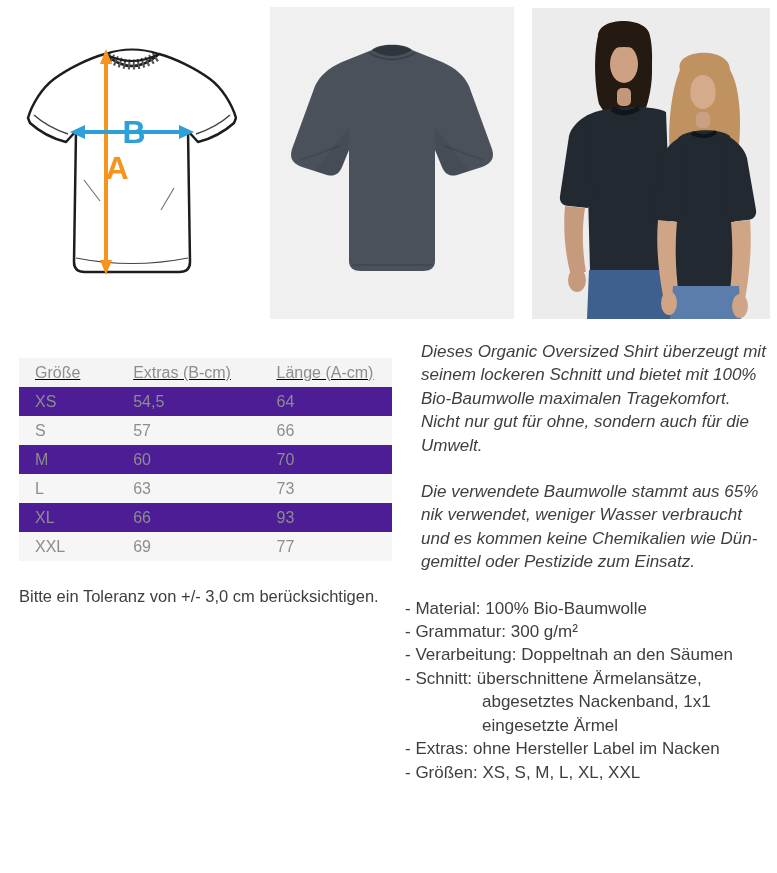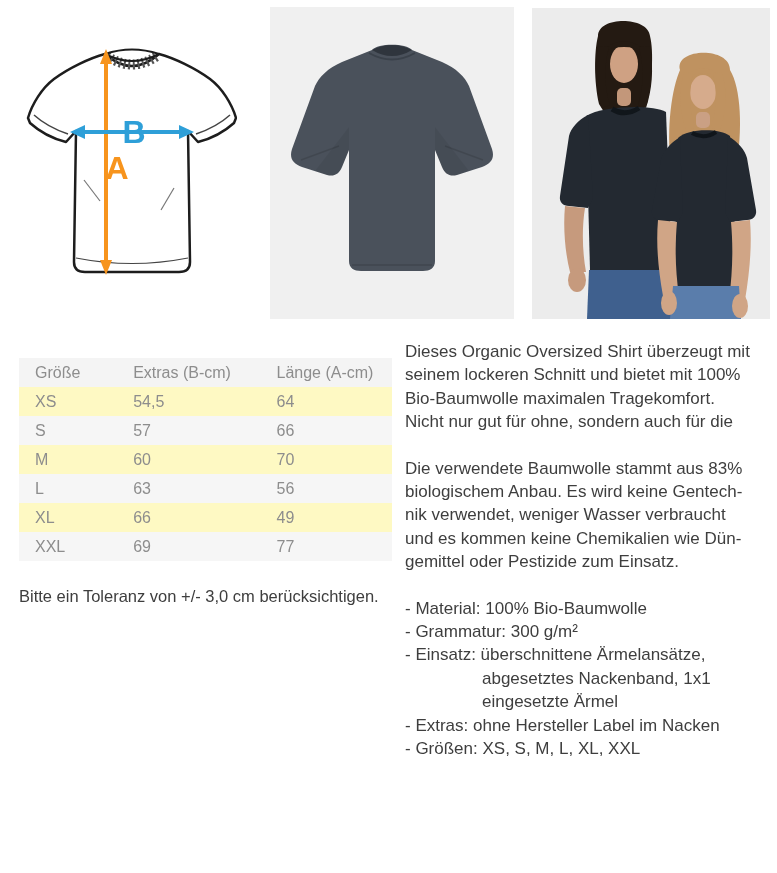--- a/index.html
+++ b/index.html
@@ -7,33 +7,33 @@
         font-family:"Liberation Sans",sans-serif;}
   .abs{position:absolute;}
 
   
   .media svg{display:block;}
 
   
   .size-table{position:absolute;left:19px;top:358px;width:373px;border-collapse:collapse;}
   .size-table th,.size-table td{height:29px;padding:0 0 0 16px;font-size:16px;font-weight:400;
         color:#8d8d8d;text-align:left;vertical-align:middle;white-space:nowrap;}
-  .size-table thead tr{background:#f4f4f4;}
-  .size-table tbody tr.dark{background:#fef9c3;}
+  .size-table thead tr{background:#f4f4f4;text-decoration:underline;}
+  .size-table tbody tr.dark{background:#4c1d95;}
   .size-table tbody tr.light{background:#f6f6f6;}
   .col-size{width:103px;}
   .col-b{width:144px;}
   .col-a{width:126px;}
 
   .tolerance{position:absolute;left:19px;top:570px;font-size:16.5px;color:#3e3e3e;white-space:nowrap;}
 
   
   .desc{position:absolute;left:405px;top:340px;width:372px;font-size:17px;line-height:23.4px;
         color:#3e3e3e;}
-  .desc .para{margin:0 0 23px 0;}
+  .desc .para{margin:0 0 23px 16px;font-style:italic;}
   .desc .details{margin-top:14px;}
   .desc .line{white-space:nowrap;}
   .desc .cont{padding-left:77px;}
 </style>
 </head>
 <body>
 
 <div class="page">
 
   <div class="media abs" style="left:22px;top:38px;width:215px;height:250px;">
@@ -144,55 +144,56 @@
         <td>66</td>
       </tr>
       <tr class="dark">
         <td>M</td>
         <td>60</td>
         <td>70</td>
       </tr>
       <tr class="light">
         <td>L</td>
         <td>63</td>
-        <td>56</td>
+        <td>73</td>
       </tr>
       <tr class="dark">
         <td>XL</td>
         <td>66</td>
-        <td>49</td>
+        <td>93</td>
       </tr>
       <tr class="light">
         <td>XXL</td>
         <td>69</td>
         <td>77</td>
       </tr>
     </tbody>
   </table>
 
   <p class="tolerance">Bitte ein Toleranz von +/- 3,0 cm berücksichtigen.</p>
 
   <div class="desc">
     <div class="para">
       <div class="line">Dieses Organic Oversized Shirt überzeugt mit</div>
       <div class="line">seinem lockeren Schnitt und bietet mit 100%</div>
       <div class="line">Bio-Baumwolle maximalen Tragekomfort.</div>
       <div class="line">Nicht nur gut für ohne, sondern auch für die</div>
+      <div class="line">Umwelt.</div>
     </div>
     <div class="para">
-      <div class="line">Die verwendete Baumwolle stammt aus 83%</div>
-      <div class="line">biologischem Anbau. Es wird keine Gentech-</div>
+      <div class="line">Die verwendete Baumwolle stammt aus 65%</div>
       <div class="line">nik verwendet, weniger Wasser verbraucht</div>
       <div class="line">und es kommen keine Chemikalien wie Dün-</div>
       <div class="line">gemittel oder Pestizide zum Einsatz.</div>
     </div>
     <div class="details">
       <div class="line">- Material: 100% Bio-Baumwolle</div>
       <div class="line">- Grammatur: 300 g/m²</div>
-      <div class="line">- Einsatz: überschnittene Ärmelansätze,</div>
+      <div class="line">- Verarbeitung: Doppeltnah an den Säumen</div>
+      <div class="line">- Schnitt: überschnittene Ärmelansätze,</div>
       <div class="line cont">abgesetztes Nackenband, 1x1</div>
       <div class="line cont">eingesetzte Ärmel</div>
       <div class="line">- Extras: ohne Hersteller Label im Nacken</div>
       <div class="line">- Größen: XS, S, M, L, XL, XXL</div>
     </div>
   </div>
 
 </div>
 
 </body></html>

